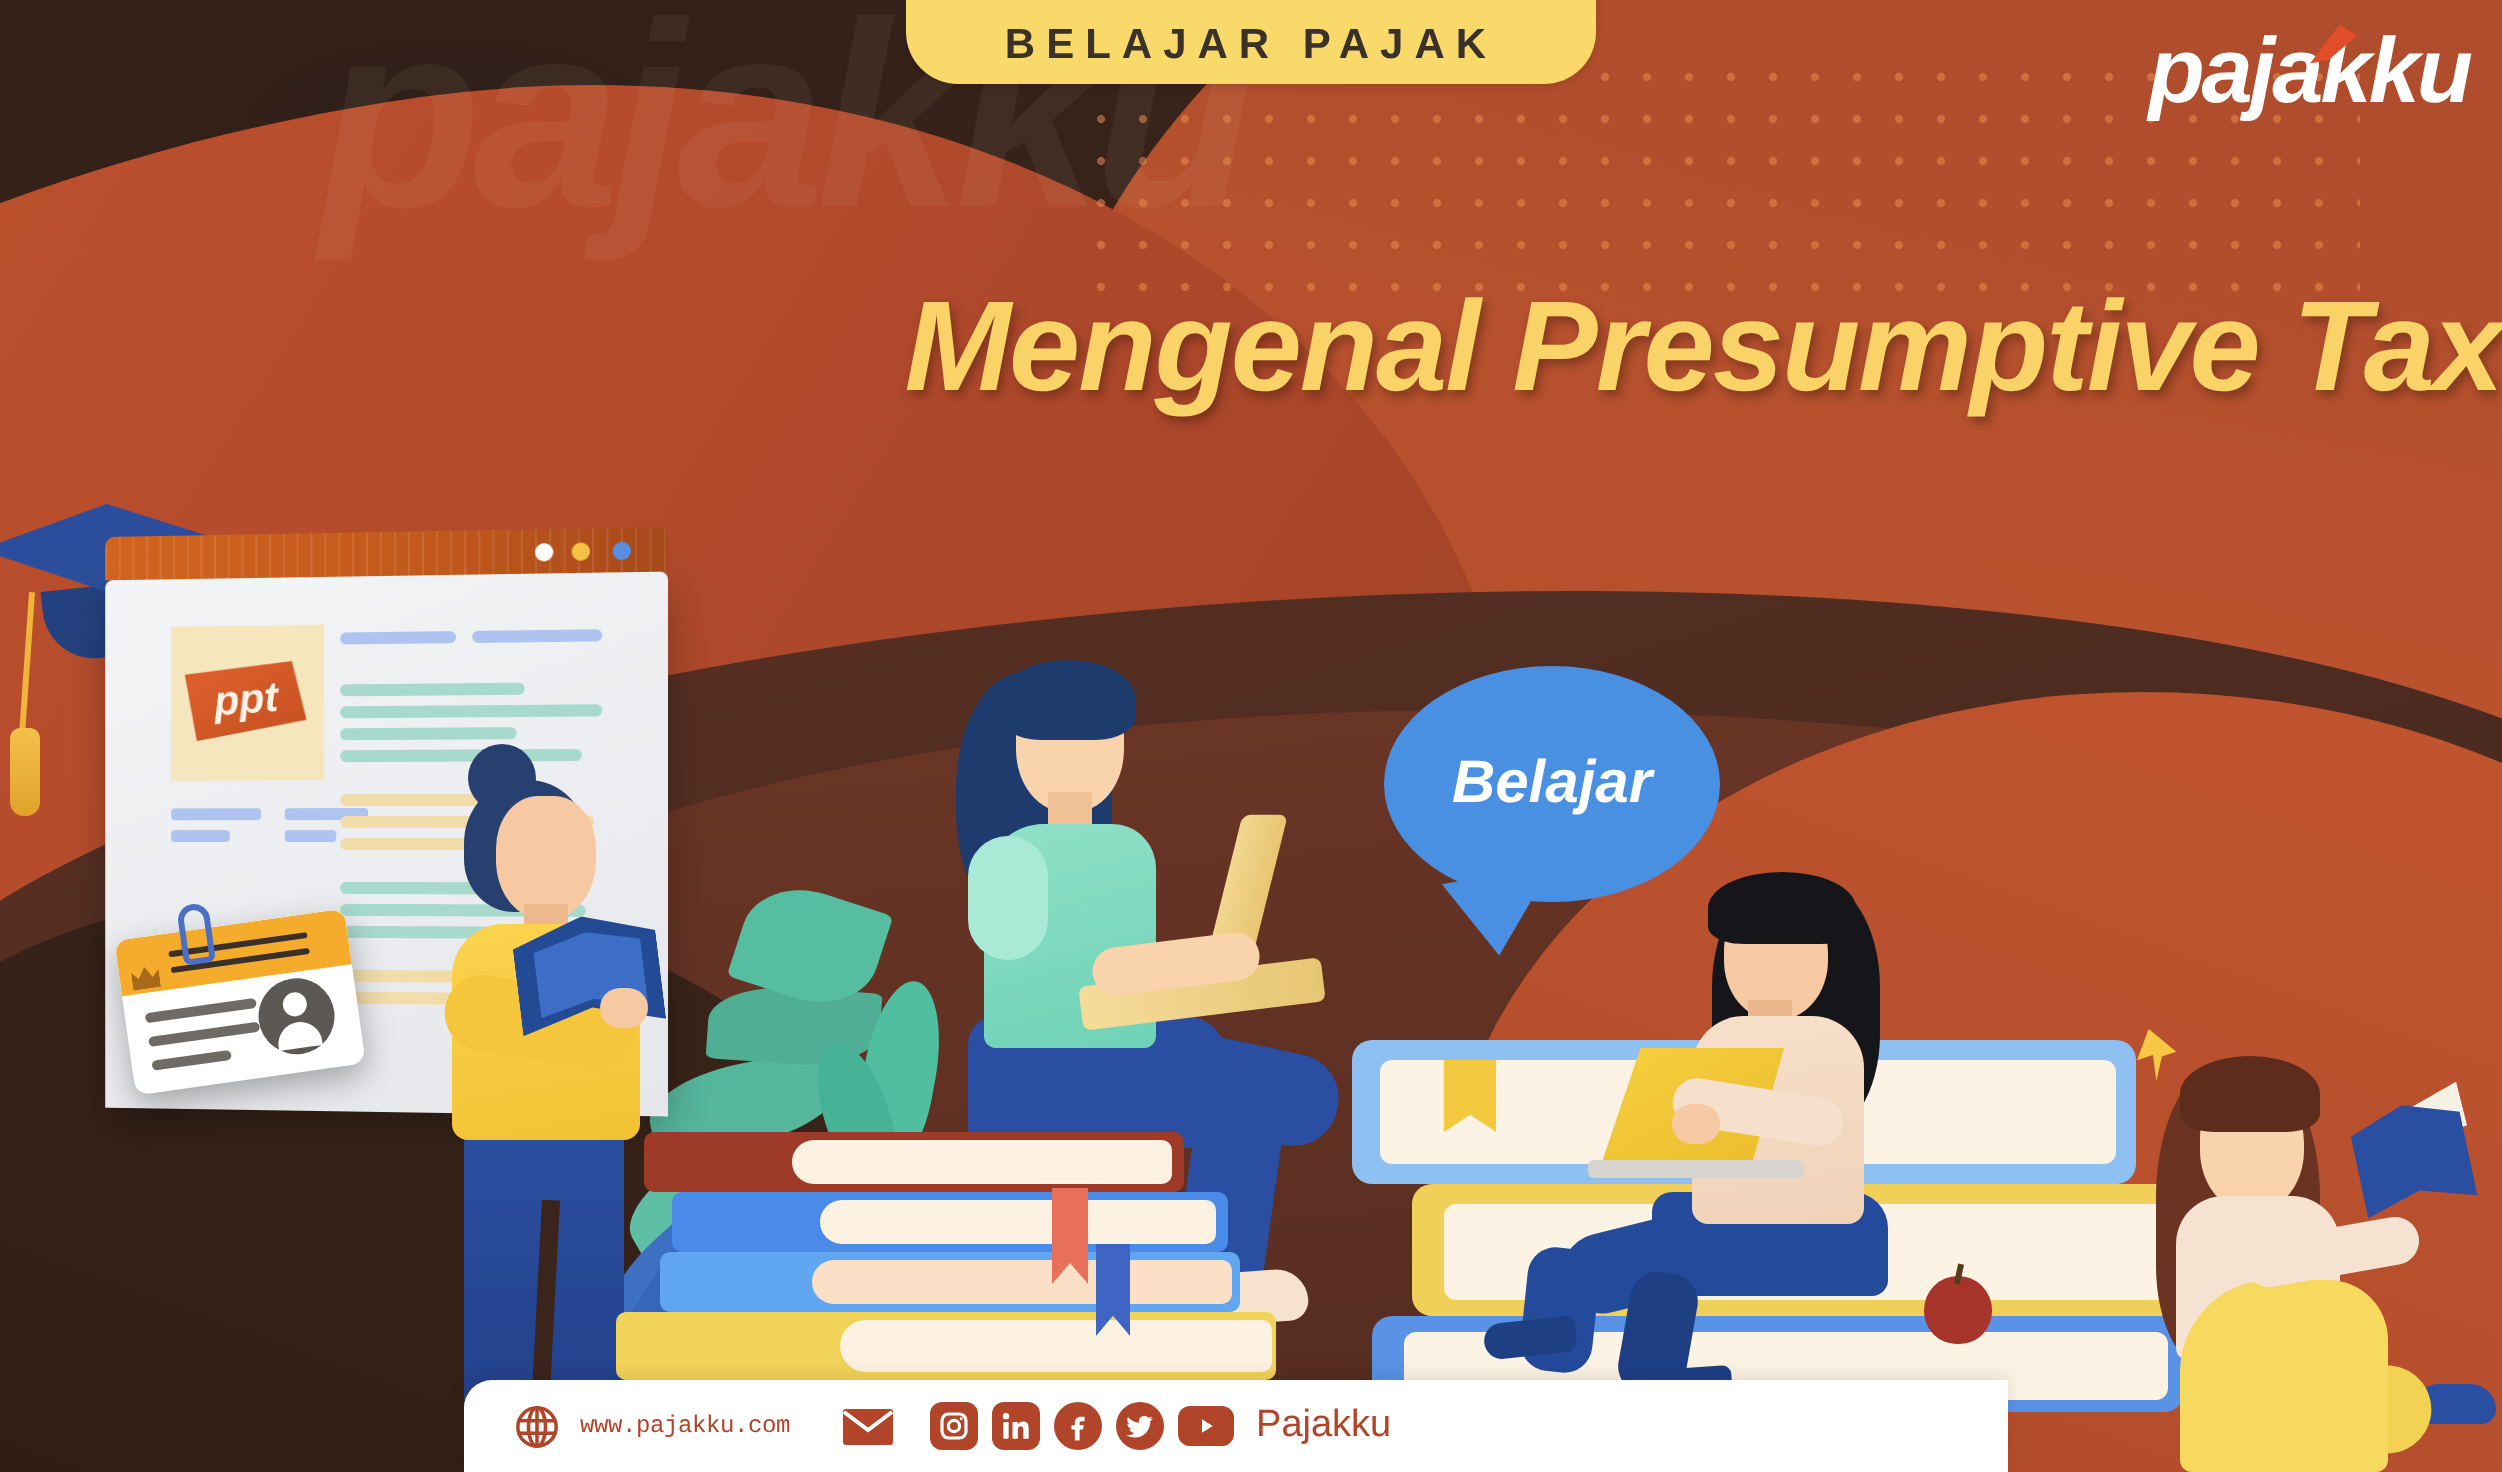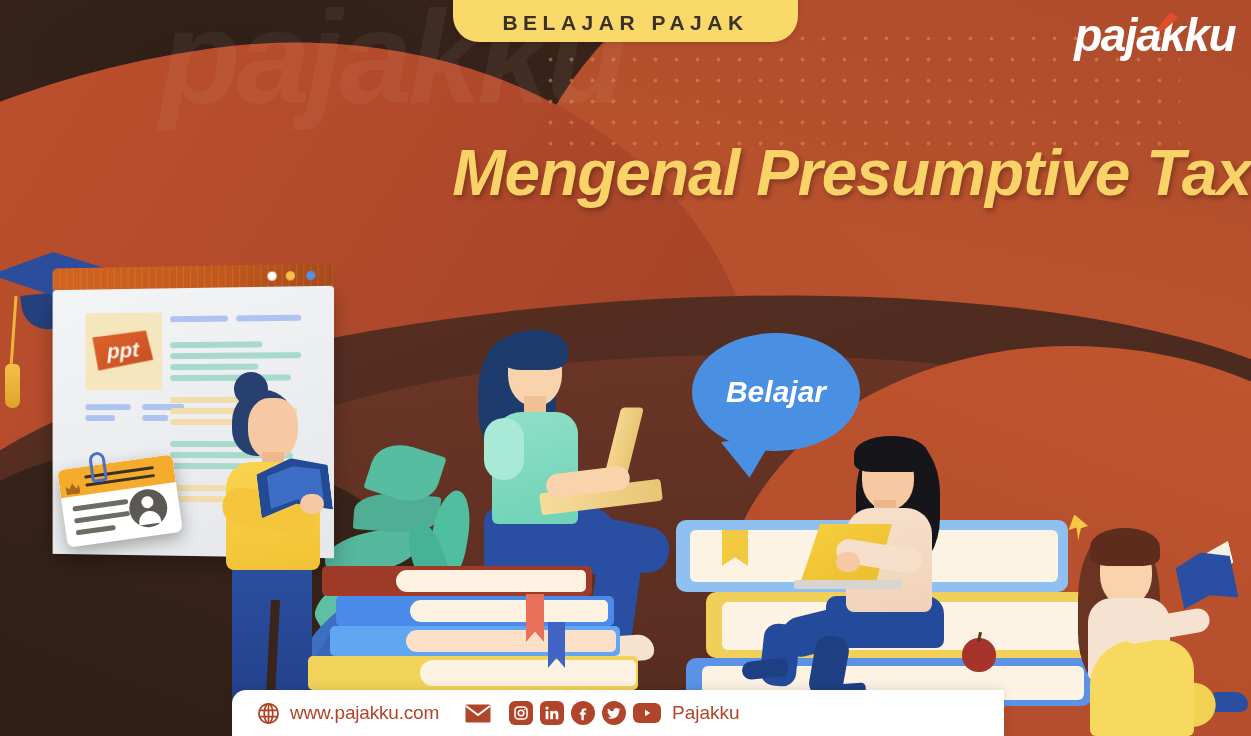--- a/index.html
+++ b/index.html
@@ -442,21 +442,21 @@
     width:772px; height:46px;
     background:#ffffff;
     border-radius:14px 0 0 0;
     z-index:40;
     display:flex; align-items:center;
     padding-left:24px;
     gap:0;
     box-shadow:0 -2px 10px rgba(0,0,0,.10);
   }
   .f-item { display:flex; align-items:center; gap:9px; }
-  .f-text { font-size:19px; color:#b0452a; letter-spacing:-.2px; }
+  .f-text { font-size:12px; color:#b0452a; letter-spacing:-.2px;font-family:Liberation Mono, monospace; }
   .f-gap { width:26px; }
   .f-gap-s { width:18px; }
   .f-socials { display:flex; align-items:center; gap:7px; }
   .sicon {
     width:24px; height:24px; border-radius:6px;
     background:#b0452a;
     display:flex; align-items:center; justify-content:center;
     color:#ffffff;
   }
   .sicon.round { border-radius:50%; }

